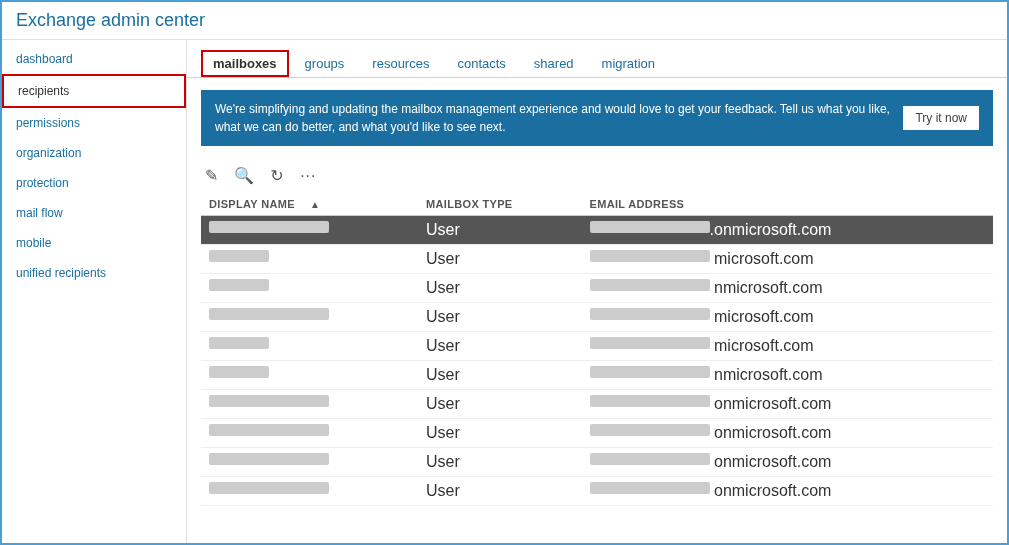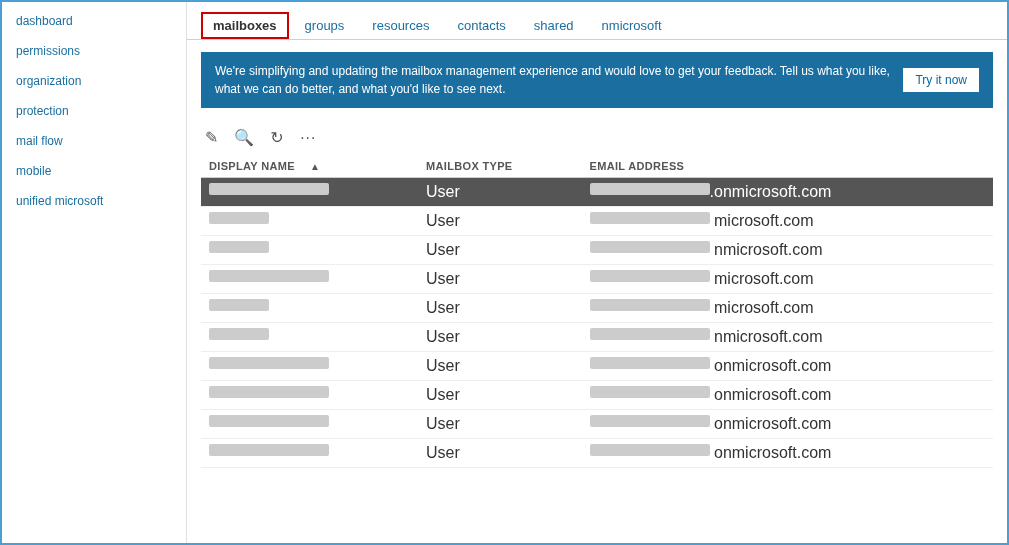--- a/index.html
+++ b/index.html
@@ -89,21 +89,21 @@
       padding: 10px 14px;
       display: flex;
       align-items: center;
       justify-content: space-between;
       font-size: 12px;
       line-height: 1.5;
     }
     .banner-text { flex: 1; padding-right: 12px; }
     .banner-btn {
       background: #fff;
-      color: #0369a1;
+      color: #404040;
       border: none;
       padding: 5px 12px;
       font-size: 12px;
       cursor: pointer;
       white-space: nowrap;
       font-family: 'Segoe UI', Arial, sans-serif;
     }
 
     
     .toolbar {
@@ -168,42 +168,46 @@
     }
     .blurred-sm {
       min-width: 60px;
     }
   </style>
 </head>
 <body>
 
 <div class="outer-border">
 
+  <div class="header">
+    <span class="header-title">Exchange admin center</span>
+  </div>
 
   <div class="main-layout">
 
     <div class="sidebar">
       <div class="sidebar-item">dashboard</div>
+      <div class="sidebar-item active">recipients</div>
       <div class="sidebar-item">permissions</div>
       <div class="sidebar-item">organization</div>
       <div class="sidebar-item">protection</div>
       <div class="sidebar-item">mail flow</div>
       <div class="sidebar-item">mobile</div>
-      <div class="sidebar-item">unified microsoft</div>
+      <div class="sidebar-item">unified recipients</div>
     </div>
 
     <div class="content">
 
       <div class="tab-bar">
         <button class="tab active">mailboxes</button>
         <button class="tab">groups</button>
         <button class="tab">resources</button>
         <button class="tab">contacts</button>
         <button class="tab">shared</button>
-        <button class="tab">nmicrosoft</button>
+        <button class="tab">migration</button>
       </div>
 
       <div class="banner">
         <div class="banner-text">We're simplifying and updating the mailbox management experience and would love to get your feedback. Tell us what you like, what we can do better, and what you'd like to see next.</div>
         <button class="banner-btn">Try it now</button>
       </div>
 
       <div class="toolbar">
         <span class="toolbar-icon" title="Edit">✎</span>
         <span class="toolbar-icon" title="Search">🔍</span>

